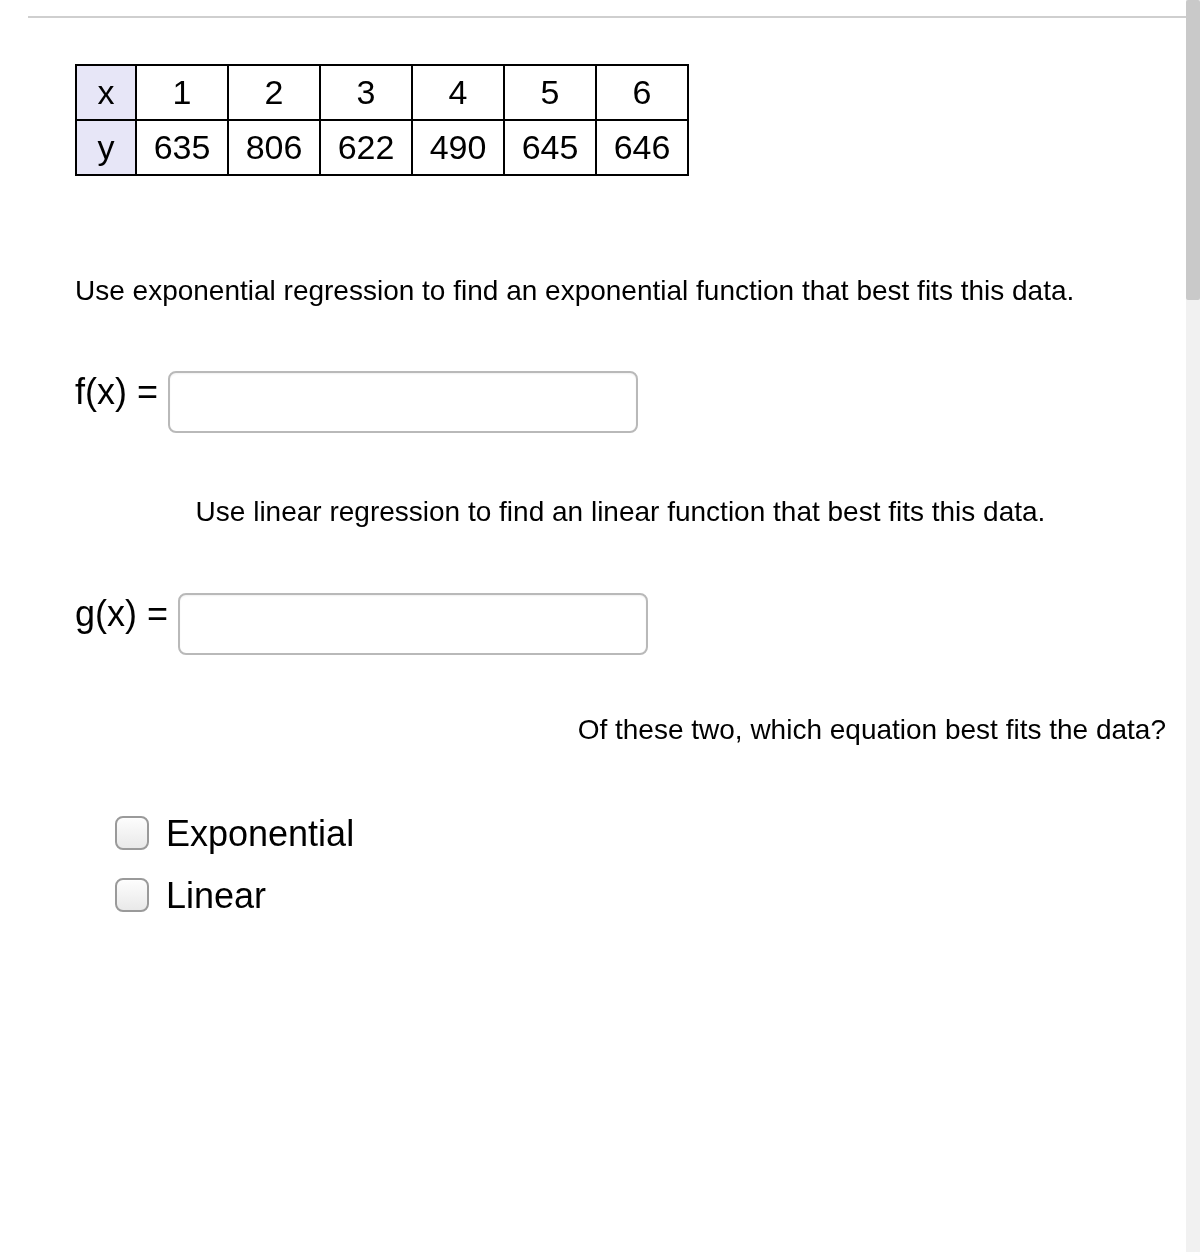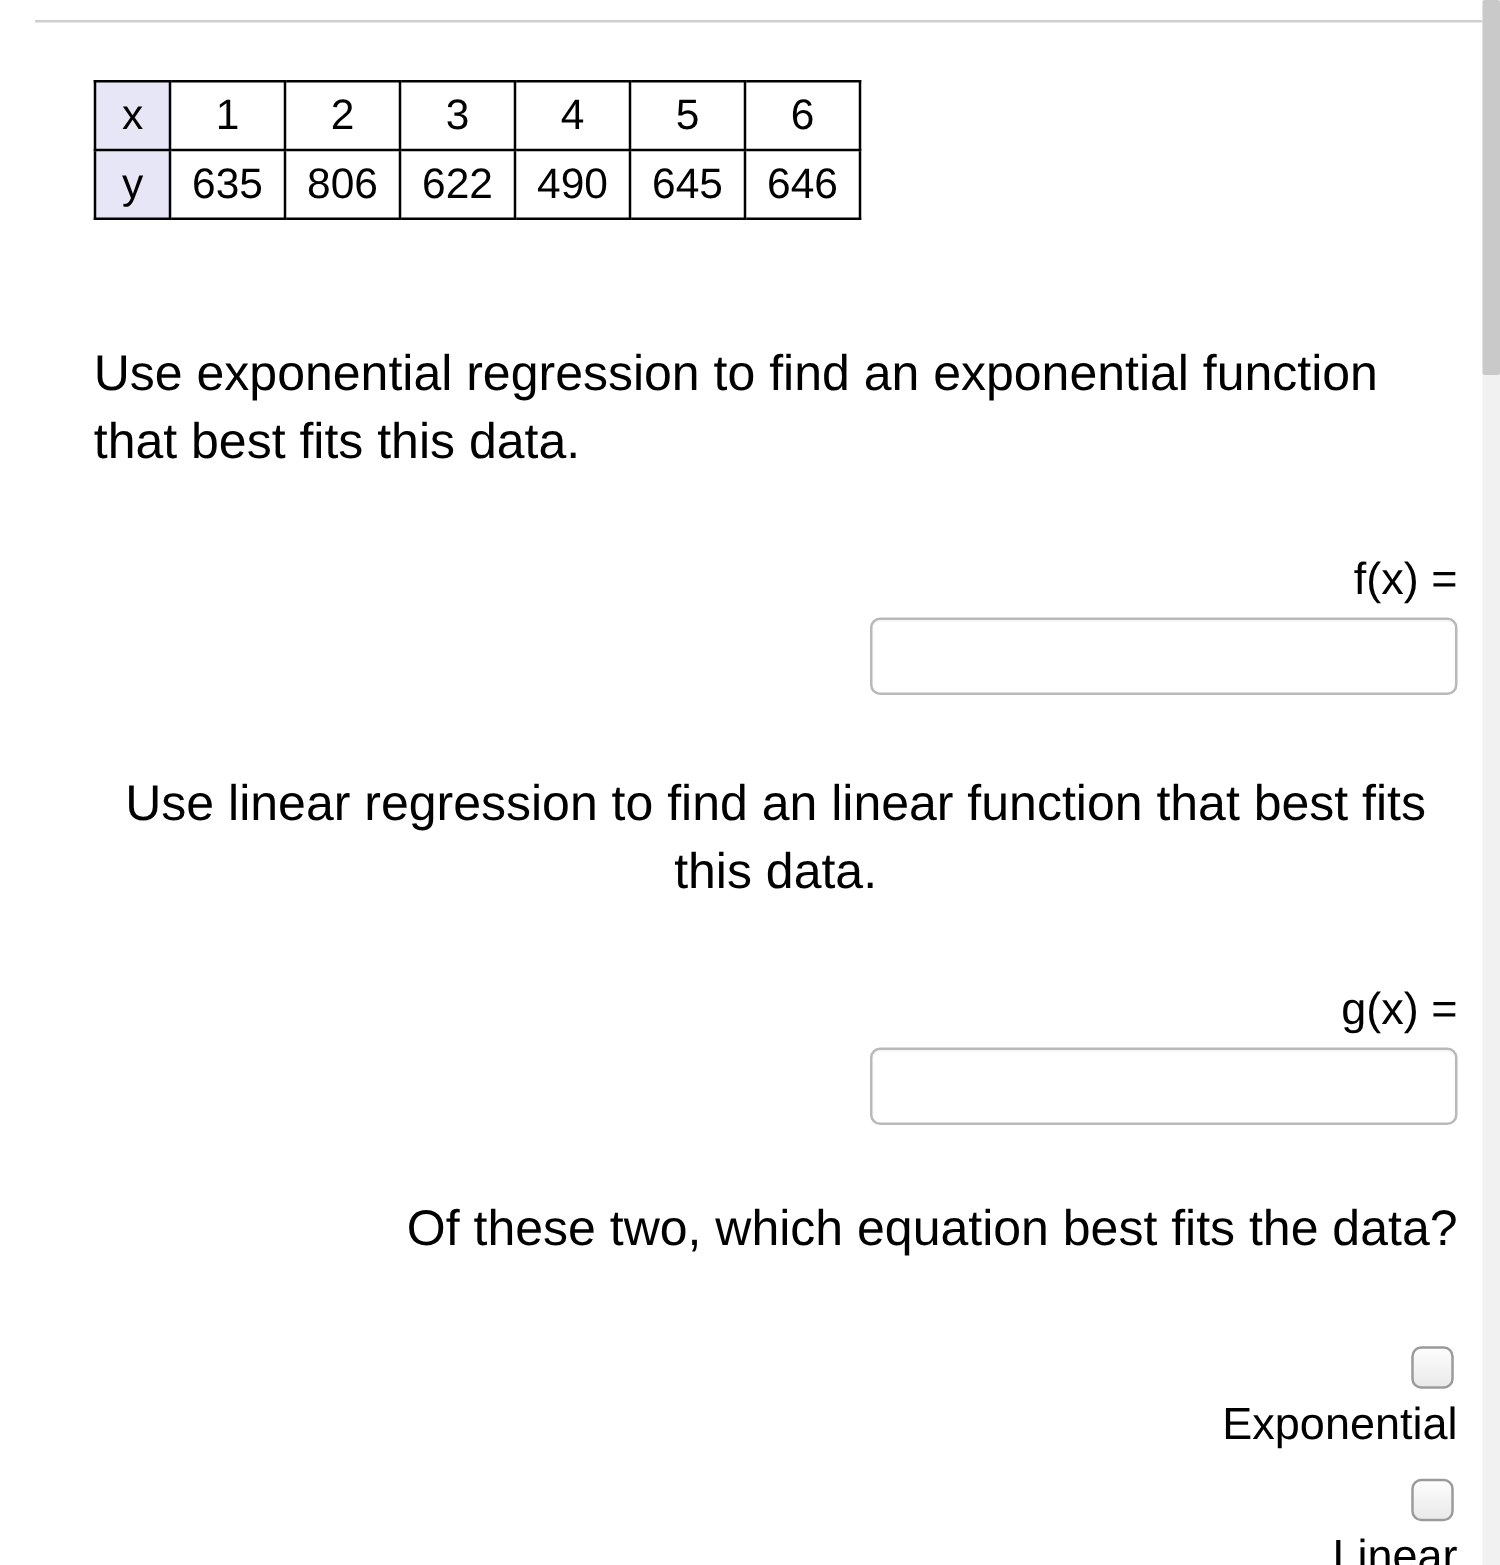--- a/index.html
+++ b/index.html
@@ -63,30 +63,29 @@
     background: #fff;
   }
   table.data td.hdr {
     background: #e7e6f7;
     font-weight: normal;
     text-align: center;
     min-width: 60px;
     padding: 6px 20px;
   }
   .para {
-    font-size: 40px;
+    font-size: 28px;
     line-height: 1.35;
     margin-top: 96px;
   }
   .row-input {
     margin-top: 62px;
     display: flex;
-    align-items: flex-end;
+    align-items: flex-start;
     gap: 10px;
-    flex-direction: column;
   }
   .row-input .lbl {
     font-size: 36px;
   }
   .text-input {
     width: 470px;
     height: 62px;
     border: 2px solid #b9b9b9;
     border-radius: 8px;
     font-size: 30px;
@@ -95,25 +94,24 @@
     box-shadow: inset 0 1px 2px rgba(0,0,0,0.06);
   }
   .para2 { margin-top: 60px; text-align: center; }
   .q3 { margin-top: 56px; text-align: right; }
   .options {
     margin-top: 64px;
     margin-left: 36px;
   }
   .opt {
     display: flex;
-    align-items: flex-end;
-    gap: 4px;
+    align-items: flex-start;
+    gap: 14px;
     font-size: 36px;
     margin-bottom: 20px;
-    flex-direction: column;
   }
   .chk {
     appearance: none;
     -webkit-appearance: none;
     width: 34px;
     height: 34px;
     border: 2px solid #9a9a9a;
     border-radius: 8px;
     background: linear-gradient(#fdfdfd, #e9e9e9);
     box-shadow: inset 0 1px 1px rgba(255,255,255,0.7), 0 0 0 rgba(0,0,0,0);

